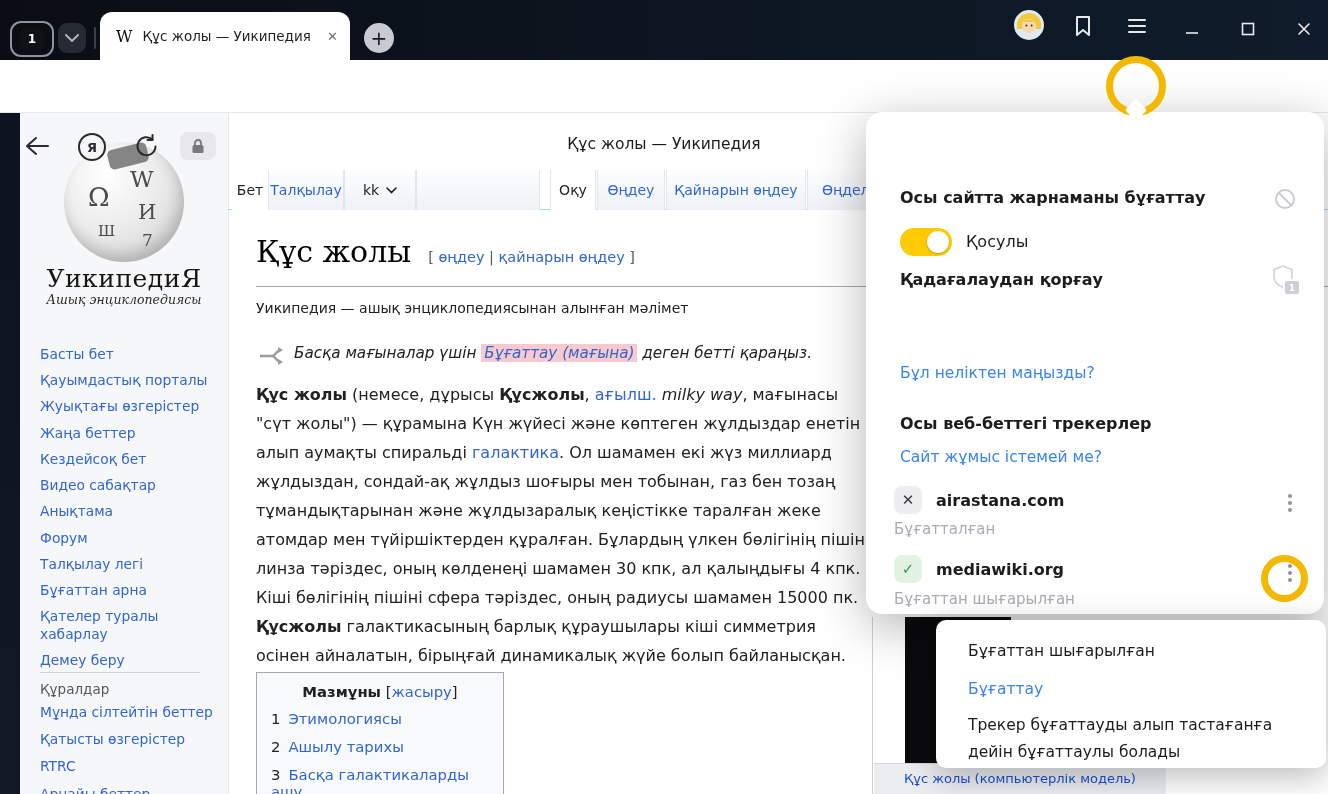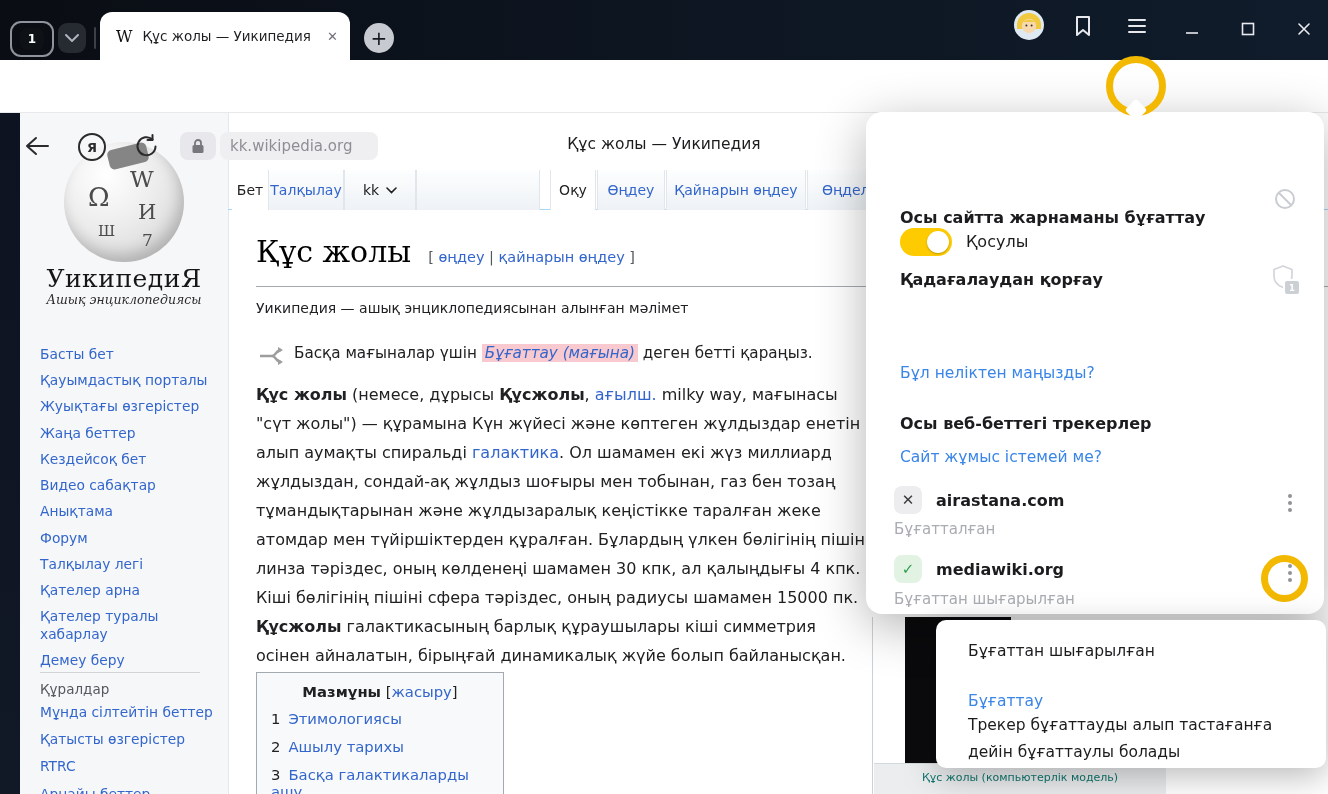--- a/index.html
+++ b/index.html
@@ -54,34 +54,34 @@
   .tabline{left:228px;top:209px;width:1100px;height:1px;background:#a7d7f9;}
 
   
   .h1row{left:256px;top:234px;width:800px;}
   .h1row .h1{font-family:"DejaVu Serif","Liberation Serif",serif;font-size:30px;color:#000;}
   .h1row .edits{font-size:14.5px;margin-left:12px;}
   .titlehr{left:256px;top:286px;width:1072px;height:1px;background:#a2a9b1;}
   .byline{left:256px;top:300px;font-size:14px;color:#202122;}
   .hatnote{left:258px;top:344px;width:600px;font-size:15.2px;color:#202122;display:flex;align-items:flex-start;gap:10px;}
   .intro{left:256px;top:380px;width:616px;font-size:16px;line-height:29px;color:#202122;}
-  .seg-p{} .seg-b{font-weight:bold;} .seg-i{} .seg-a{color:#3366cc;} .seg-g{color:#54595d;}
+  .seg-p{} .seg-b{font-weight:bold;} .seg-i{font-style:italic;} .seg-a{color:#3366cc;} .seg-g{color:#54595d;}
   .seg-hl{color:#3366cc;font-style:italic;background:#f8c9cf;padding:0 3px;}
   .toc{left:256px;top:672px;width:248px;border:1px solid #a2a9b1;background:#f8f9fa;padding:10px 14px 16px 14px;box-sizing:border-box;}
   .toctitle{text-align:center;font-size:14.8px;color:#202122;margin-bottom:10px;}
   .tocitems{display:flex;flex-direction:column;gap:11px;font-size:14.8px;}
   .tocitems .num{color:#202122;margin-right:8px;}
   .tocitems .lbl{color:#3366cc;}
 
   
   .ibline{left:872px;top:617px;width:1px;height:177px;background:#ccd1d7;}
   .ibimg{left:905px;top:617px;width:106px;height:146px;background:#0b0b0d;}
   .ibimg i{position:absolute;left:46px;top:60px;width:7px;height:7px;border-radius:50%;background:#5c5c62;}
   .ibcap{left:874px;top:763px;width:292px;height:31px;background:#ebedef;border-top:1px solid #d6d9dc;
-         font-size:11px;color:#0f766e;display:flex;align-items:flex-start;justify-content:center;padding-top:7px;box-sizing:border-box;}
+         font-size:13px;color:#1d4ed8;display:flex;align-items:flex-start;justify-content:center;padding-top:7px;box-sizing:border-box;}
 
   
   .panel{left:866px;top:112px;width:458px;height:502px;background:#fff;border-radius:16px;
          box-shadow:0 12px 50px rgba(0,0,0,.30);z-index:40;overflow:hidden;}
   .panelhead{position:absolute;left:0;top:0;width:100%;height:48px;border-bottom:1px solid #ededf0;
              display:flex;align-items:center;justify-content:center;font-size:16px;color:#1c1c1e;}
   .ptitle{position:absolute;left:34px;font-size:16px;font-weight:bold;color:#1c1c1e;}
   .pgray{position:absolute;left:34px;font-size:15.5px;line-height:26px;color:#a9acb2;}
   .plink{position:absolute;left:34px;font-size:15.5px;color:#3a85e8;}
   .toggle{position:absolute;left:34px;top:116px;width:52px;height:28px;border-radius:14px;background:#fecb00;}
@@ -181,21 +181,20 @@
       <path d="M18.5 6.5 a9 9 0 1 0 3 7" stroke="#2b2b2e" stroke-width="2" fill="none" stroke-linecap="round"></path>
       <path d="M18.5 2 v5 h-5" stroke="#2b2b2e" stroke-width="2" fill="none" stroke-linecap="round" stroke-linejoin="round"></path>
     </svg>
   </div>
   <div class="abs lockchip">
     <svg width="14" height="16" viewBox="0 0 14 16">
       <rect x="1.5" y="7" width="11" height="8" rx="1.5" fill="#77777d"></rect>
       <path d="M4 7 V5 a3 3 0 0 1 6 0 v2" stroke="#77777d" stroke-width="1.8" fill="none"></path>
     </svg>
   </div>
-  <div class="abs urlchip">kk.wikipedia.org</div>
   <div class="abs pagetitle">Құс жолы — Уикипедия</div>
 
   <div class="abs" style="left:1042px;top:76px;">
     <svg width="26" height="20" viewBox="0 0 26 20">
       <text x="0" y="15" font-size="14" fill="#8d8d93" font-family="DejaVu Sans, sans-serif">A</text>
       <path d="M12 3 h12 M12 7.5 h12 M12 12 h12 M12 16.5 h12" stroke="#8d8d93" stroke-width="1.7"></path>
     </svg>
   </div>
   <div class="abs" style="left:1082px;top:74px;">
     <svg width="28" height="24" viewBox="0 0 28 24">
@@ -248,21 +247,21 @@
 
 <a href="#">Басты бет</a>
     <a href="#">Қауымдастық порталы</a>
     <a href="#">Жуықтағы өзгерістер</a>
     <a href="#">Жаңа беттер</a>
     <a href="#">Кездейсоқ бет</a>
     <a href="#">Видео сабақтар</a>
     <a href="#">Анықтама</a>
     <a href="#">Форум</a>
     <a href="#">Талқылау легі</a>
-    <a href="#">Қателер арна</a>
+    <a href="#">Бұғаттан арна</a>
     <a href="#">Қателер туралы хабарлау</a>
     <a href="#">Демеу беру</a>
   </div>
 <div class="abs toolshead">Құралдар</div>
 <div class="abs sidetools">
 
 <a href="#">Мұнда сілтейтін беттер</a>
     <a href="#">Қатысты өзгерістер</a>
     <a href="#">RTRC</a>
     <a href="#">Арнайы беттер</a>
@@ -319,21 +318,21 @@
 </div>
 
 <div class="abs ibline"></div>
 <div class="abs ibimg">
     <i></i>
   </div>
 <div class="abs ibcap">Құс жолы (компьютерлік модель)</div>
 
 <div class="abs panel">
 
-  <div class="ptitle" style="top:76px;margin-top:20px;">Осы сайтта жарнаманы бұғаттау</div>
+  <div class="ptitle" style="top:76px;">Осы сайтта жарнаманы бұғаттау</div>
   <div class="pico" style="top:76px;">
     <svg width="22" height="22" viewBox="0 0 22 22">
         <circle cx="11" cy="11" r="9" fill="none" stroke="#c9ccd1" stroke-width="2"></circle>
         <path d="M5 5 L17 17" stroke="#c9ccd1" stroke-width="2"></path>
       </svg>
   </div>
   <div class="toggle">
       <div class="knob"></div>
     </div>
   <div class="togglelabel">Қосулы</div>
@@ -372,15 +371,15 @@
     </div>
   <div class="tstatus" style="top:478px;">Бұғаттан шығарылған</div>
 </div>
 
 <div class="abs notch"></div>
 <div class="ring shield"></div>
 <div class="ring kebab"></div>
 
 <div class="abs menu">
   <div class="mi" style="top:22px;">Бұғаттан шығарылған</div>
-  <div class="mi link" style="top:72px;">Бұғаттау</div>
+  <div class="mi link" style="top:60px;">Бұғаттау</div>
   <div class="mi note" style="top:92px;">Трекер бұғаттауды алып тастағанға дейін бұғаттаулы болады</div>
 </div>
 
 </body></html>

